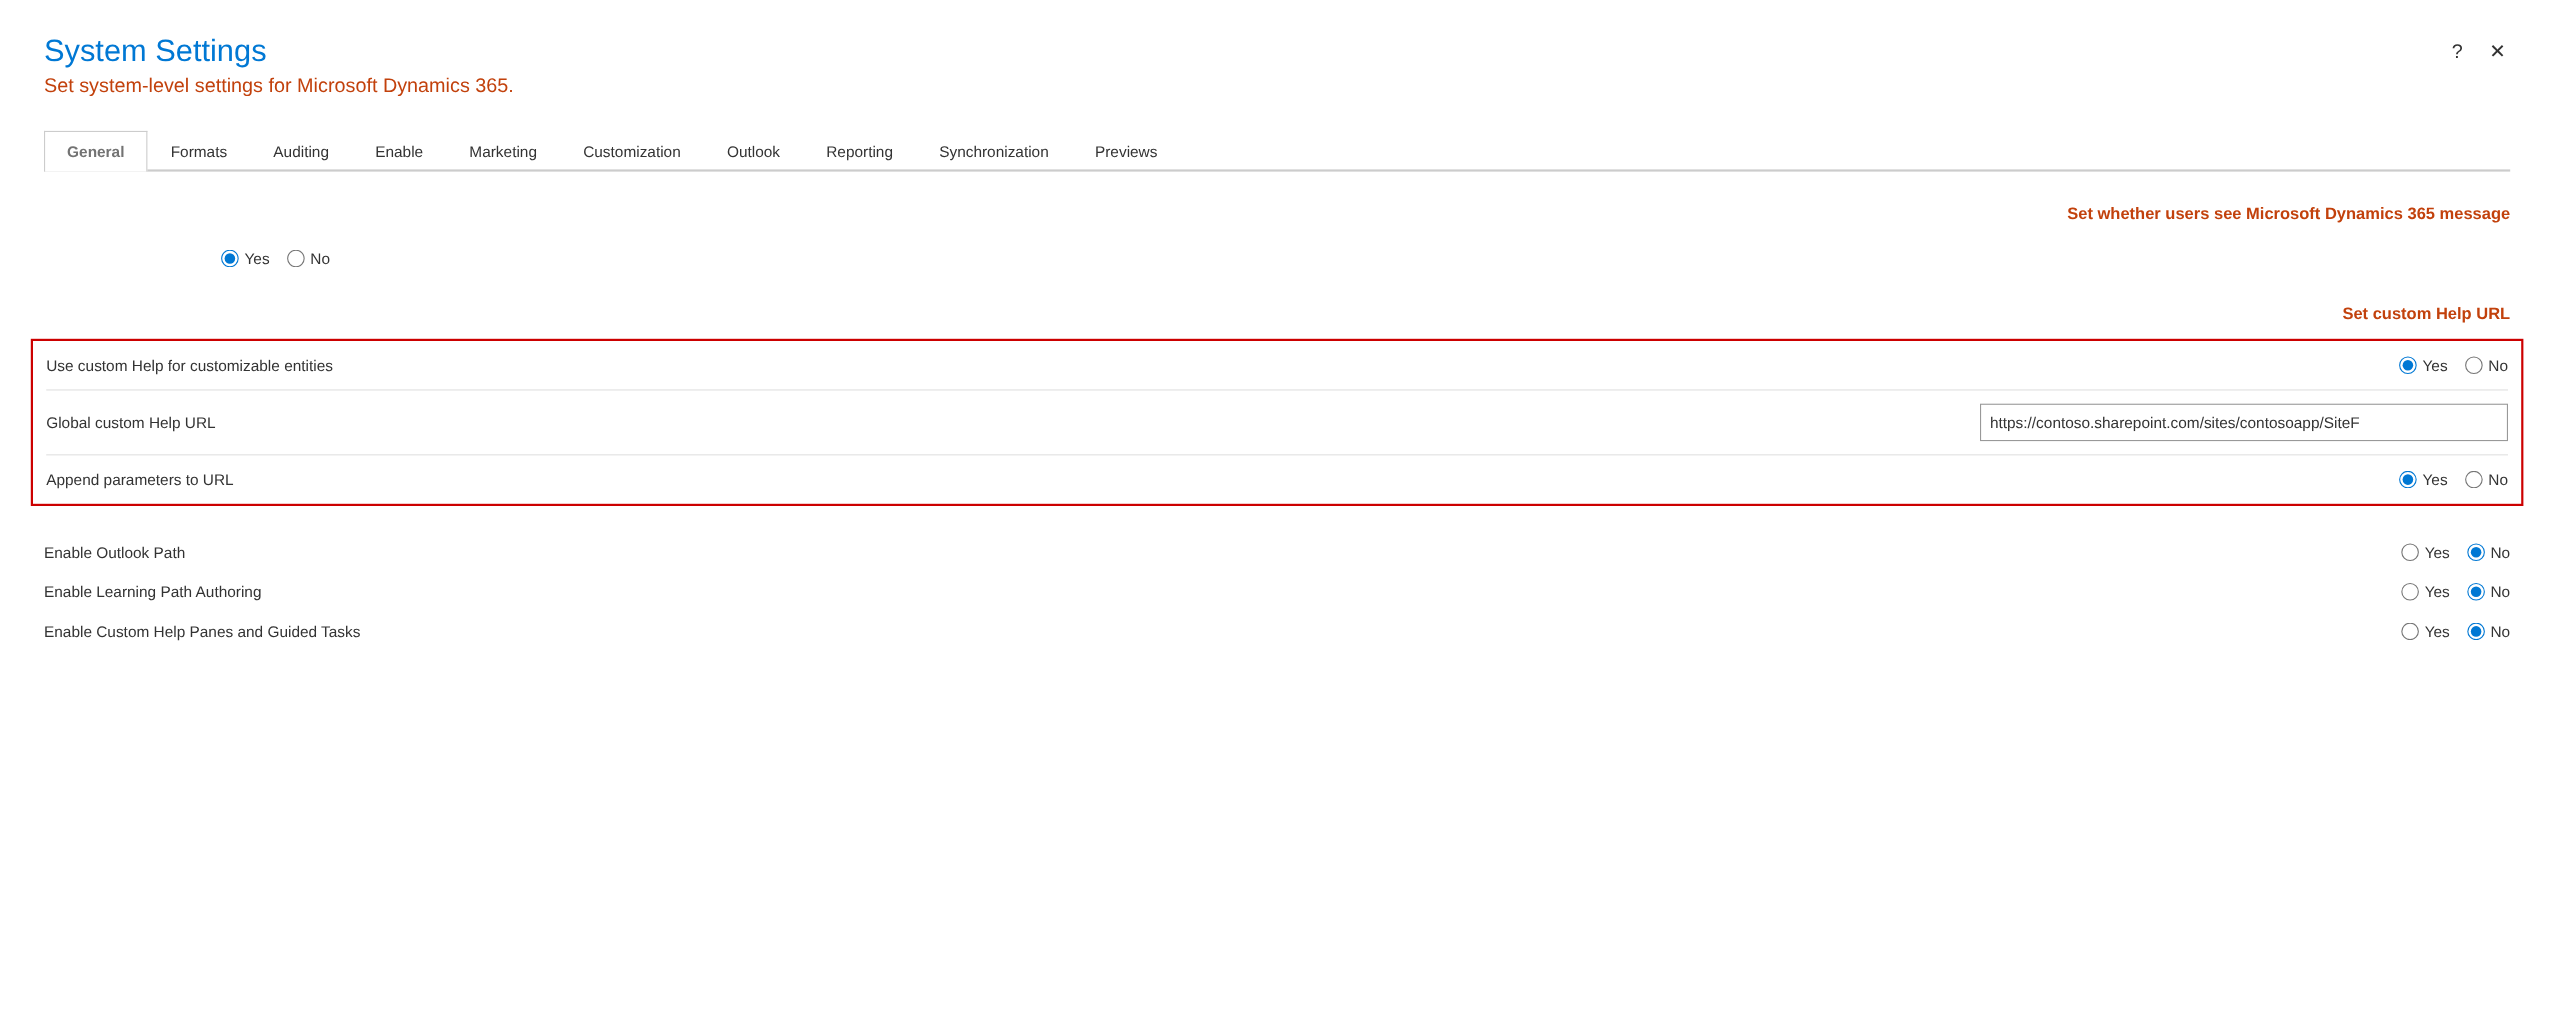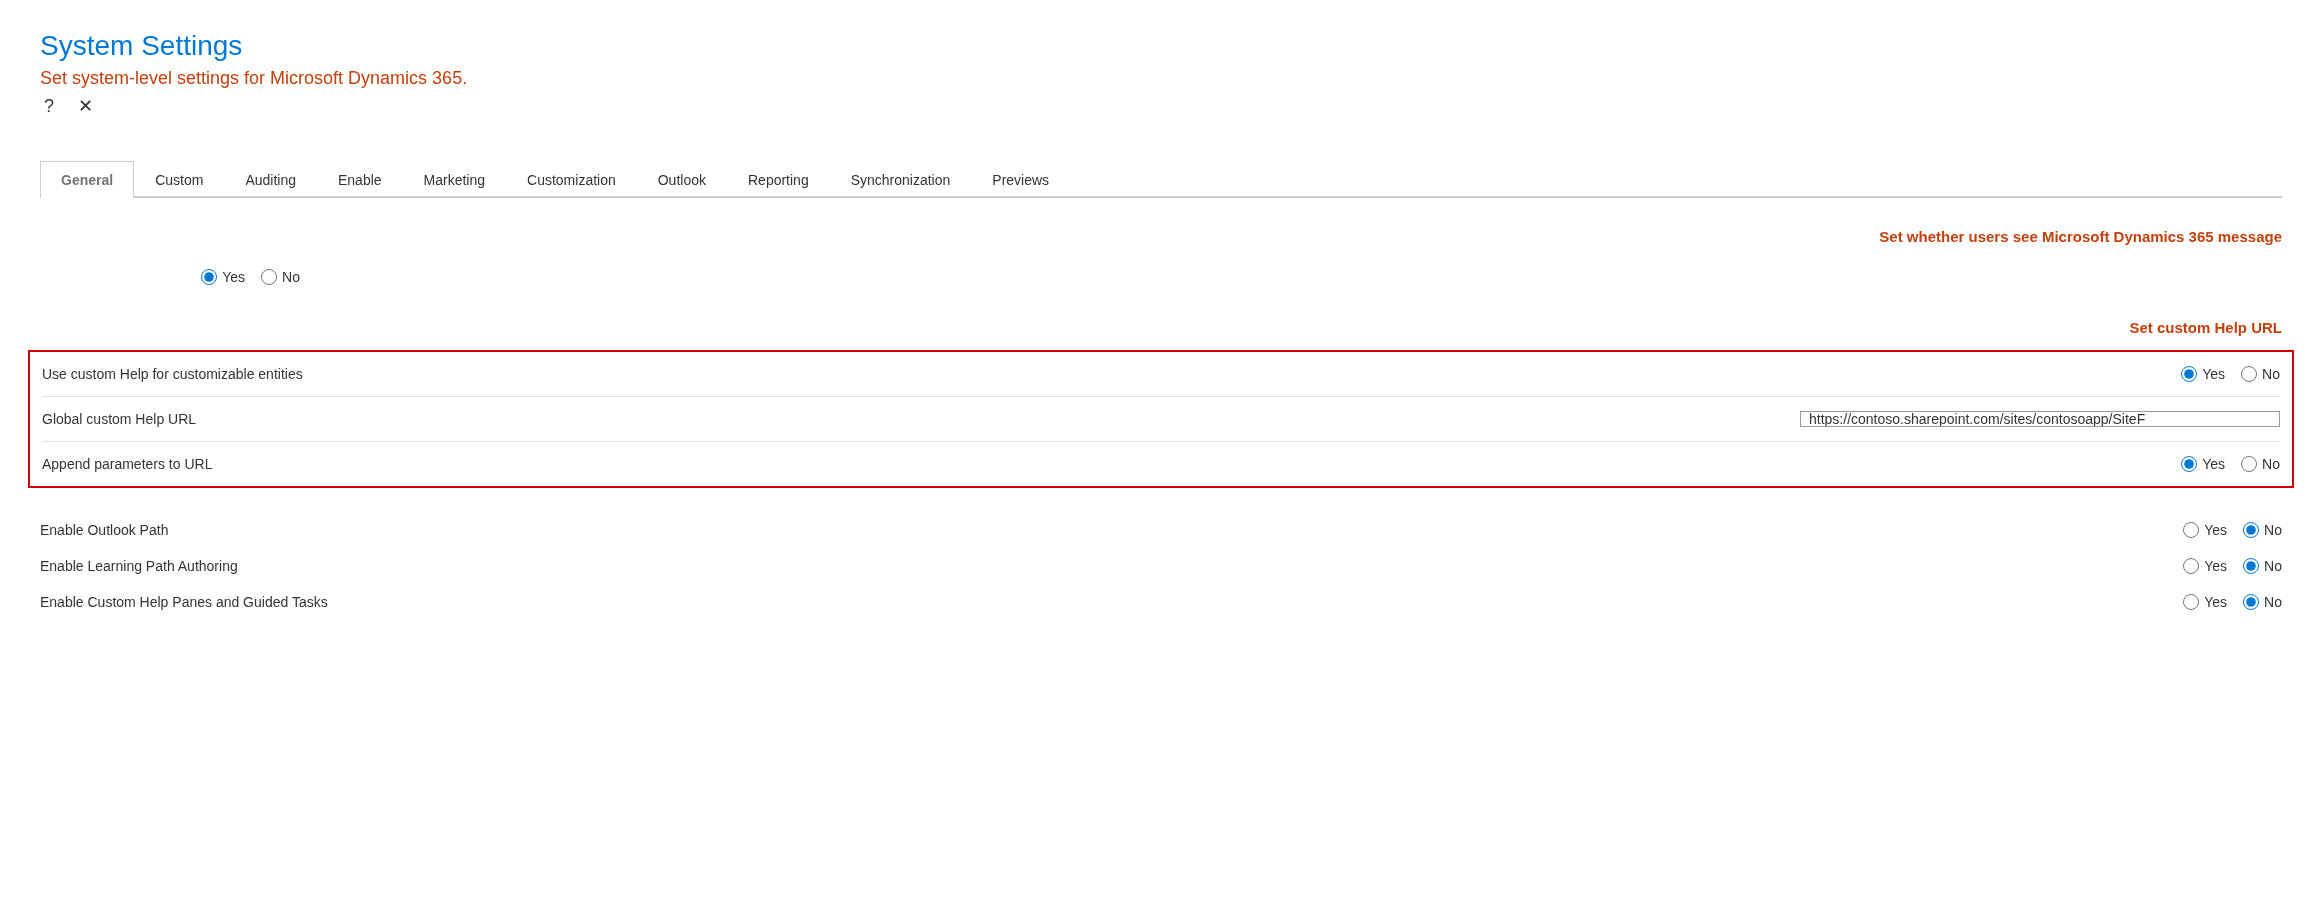--- a/index.html
+++ b/index.html
@@ -23,22 +23,21 @@
       min-height: 917px;
       background: #ffffff;
       position: relative;
       padding: 30px 40px 40px 40px;
     }
 
     .dialog-header {
       display: flex;
       justify-content: space-between;
       align-items: flex-start;
-      margin-bottom: 42px;
-      flex-direction: column;
+      margin-bottom: 30px;
     }
 
     .header-title-area {
       flex: 1;
     }
 
     .dialog-title {
       font-size: 28px;
       font-weight: 300;
       color: #0078d4;
@@ -159,21 +158,21 @@
       padding: 4px 12px;
       margin: 0 -12px;
     }
 
     .text-input {
       border: 1px solid #999999;
       padding: 4px 8px;
       font-size: 14px;
       color: #333333;
       min-width: 480px;
-      height: 16px;
+      height: 34px;
       outline: none;
     }
 
     .divider {
       border: none;
       border-top: 1px solid #e0e0e0;
       margin: 4px 0;
     }
   </style>
 </head>
@@ -187,21 +186,21 @@
       <p class="dialog-subtitle">Set system-level settings for Microsoft Dynamics 365.</p>
     </div>
     <div class="header-controls">
       <button class="header-btn">?</button>
       <button class="header-btn">✕</button>
     </div>
   </div>
 
   <div class="tabs-container">
     <div class="tab-item active">General</div>
-    <div class="tab-item">Custom</div>
+    <div class="tab-item">Formats</div>
     <div class="tab-item">Auditing</div>
     <div class="tab-item">Enable</div>
     <div class="tab-item">Marketing</div>
     <div class="tab-item">Customization</div>
     <div class="tab-item">Outlook</div>
     <div class="tab-item">Reporting</div>
     <div class="tab-item">Synchronization</div>
     <div class="tab-item">Previews</div>
   </div>
 

